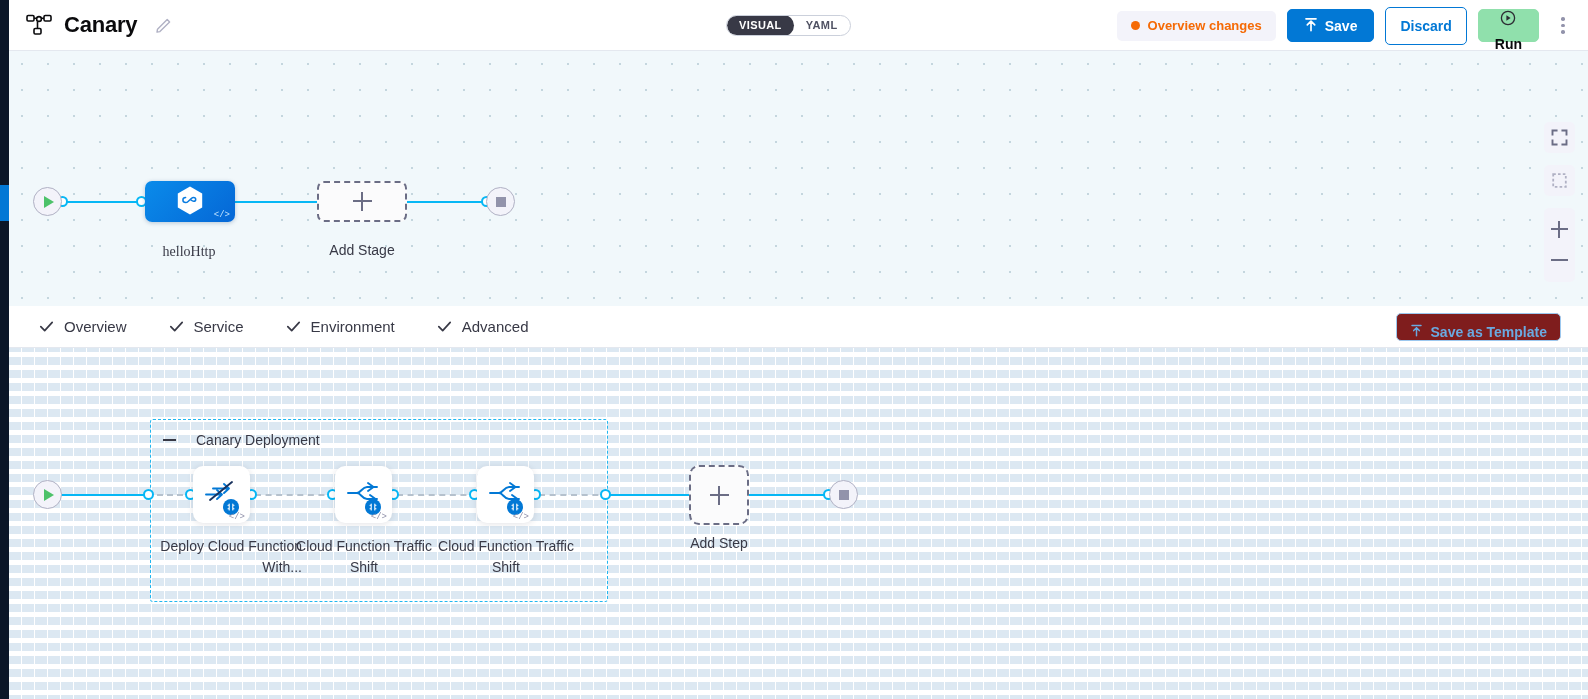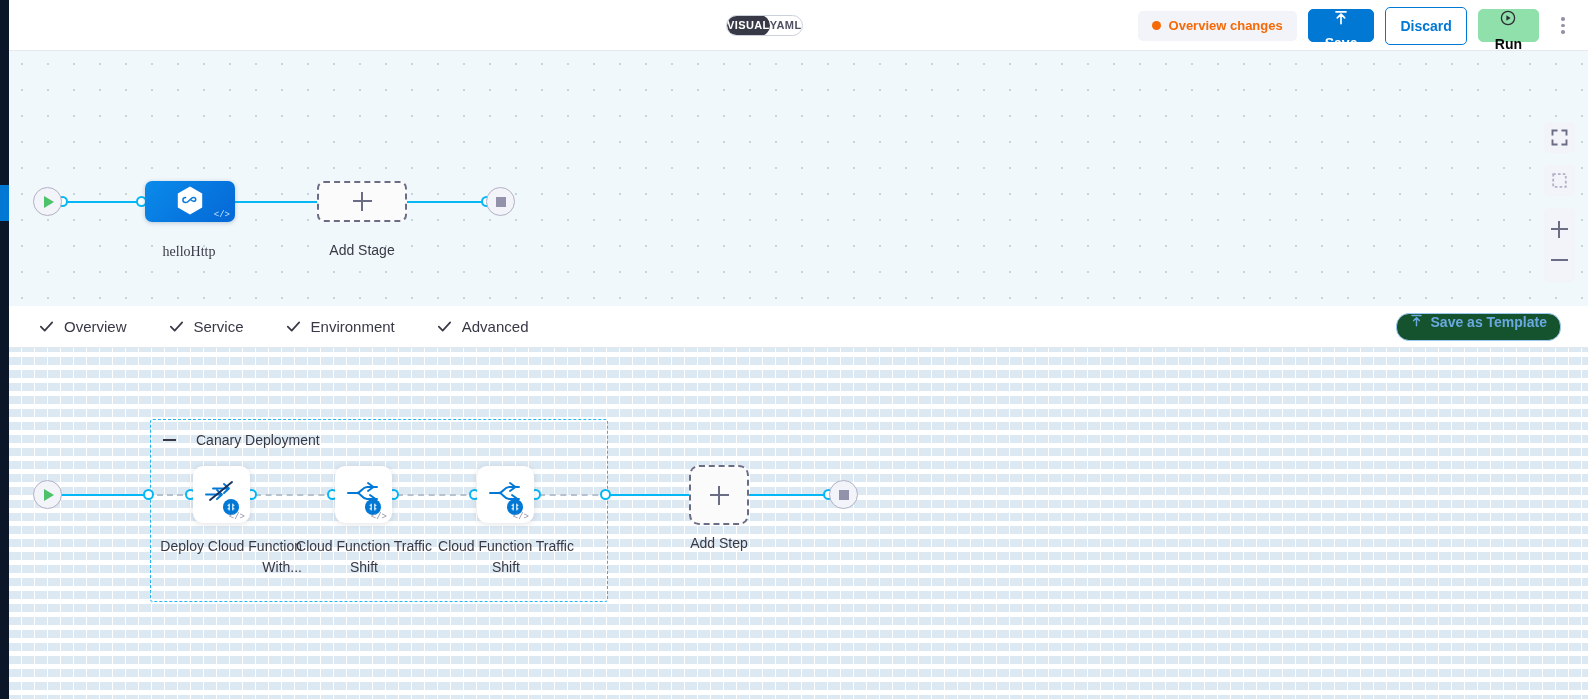--- a/index.html
+++ b/index.html
@@ -35,41 +35,41 @@
   .edit-pencil { width: 18px; height: 18px; display: block; margin-left: 6px; cursor: pointer; }
 
   .hdr-center {
     position: absolute; left: 726px; top: 15px;
     display: flex; align-items: center;
     border: 1px solid #cbd0db; border-radius: 11px; height: 21px;
     background: #fff; overflow: hidden;
   }
   .seg {
     font-size: 11px; font-weight: bold; letter-spacing: 0.4px;
-    padding: 0 0; height: 21px; line-height: 21px; cursor: pointer;
+    padding: 0 12px; height: 21px; line-height: 21px; cursor: pointer;
     color: #4f5162; border-radius: 11px;
   }
   .seg.active { background: #383946; color: #ffffff; }
 
   .hdr-right {
     position: absolute; right: 14px; top: 0; height: 51px;
     display: flex; align-items: center; gap: 11px;
   }
   .unsaved {
     display: flex; align-items: center; gap: 8px;
     background: #f3f3fa; border-radius: 5px; height: 30px; padding: 0 14px;
     color: #f56a06; font-size: 13px; font-weight: bold;
   }
   .unsaved .dot { width: 9px; height: 9px; border-radius: 50%; background: #f56a06; }
   .btn {
     display: flex; align-items: center; gap: 7px; height: 33px;
     border-radius: 5px; font-size: 14px; font-weight: bold; cursor: pointer;
     padding: 0 16px;
   }
-  .btn-save { background: #0278d5; color: #fff; border: 1px solid #0278d5; flex-direction: column; }
+  .btn-save { background: #0278d5; color: #fff; border: 1px solid #0278d5; }
   .btn-discard { background: #fff; color: #0278d5; border: 1px solid #0278d5; padding: 18px 14px; }
   .btn-run { background: #90e0ac; color: #0b0b0d; border: 1px solid #90e0ac; flex-direction: column; }
   .kebab {
     width: 22px; height: 30px; display: flex; flex-direction: column;
     align-items: center; justify-content: center; gap: 3px; cursor: pointer; margin-left: 2px;
   }
   .kebab i { width: 3.5px; height: 3.5px; border-radius: 50%; background: #9293ab; display: block; }
 
   
   .canvas-top {
@@ -177,23 +177,23 @@
   }
   .tab:first-child { margin-left: 9px; }
   .tab.active { font-weight: bold; color: #0b0b0d; }
   .tab.active::after {
     content: ""; position: absolute; left: 14px; right: 14px; bottom: 0;
     height: 3px; background: #0278d5;
   }
   .tick { width: 15px; height: 15px; display: block; }
   .save-tpl {
     position: absolute; right: 27px; top: 7px;
-    display: flex; align-items: flex-start; gap: 8px;
-    border: 1px solid #9cc8ef; border-radius: 13px; height: 28px; padding: 0 13px;
-    color: #6aa9e0; font-size: 14px; font-weight: bold; cursor: pointer; background: #14532d;
+    display: flex; align-items: flex-end; gap: 8px;
+    border: 1px solid #9cc8ef; border-radius: 5px; height: 28px; padding: 0 13px;
+    color: #6aa9e0; font-size: 14px; font-weight: bold; cursor: pointer; background: #7f1d1d;
   }
 
   
   .group-box {
     position: absolute; border: 1px dashed #22b7f0; border-radius: 3px;
     background: rgba(255,255,255,0.02);
   }
   .group-title {
     position: absolute; top: 12px; left: 12px;
     display: flex; align-items: center; gap: 20px;
@@ -221,20 +221,37 @@
 </head>
 <body>
 
 <div id="app">
 
   <div class="left-rail">
     <div class="left-rail-accent"></div>
   </div>
 
   <div class="header">
+    <div class="hdr-left">
+      <span>
+        <svg class="pipeline-icon" viewBox="0 0 26 22">
+          <rect x="1" y="1.5" width="7" height="5.5" rx="1.2" fill="none" stroke="#0b0b0d" stroke-width="1.6"></rect>
+          <rect x="8" y="14.5" width="7" height="5.5" rx="1.2" fill="none" stroke="#0b0b0d" stroke-width="1.6"></rect>
+          <rect x="18" y="1.5" width="7" height="5.5" rx="1.2" fill="none" stroke="#0b0b0d" stroke-width="1.6"></rect>
+          <circle cx="13" cy="5" r="2.4" fill="none" stroke="#0b0b0d" stroke-width="1.6"></circle>
+          <path d="M8 4.3h2.2M15.6 4.3H18M11.5 7.4v7.1" fill="none" stroke="#0b0b0d" stroke-width="1.6"></path>
+        </svg>
+      </span>
+      <span class="pipeline-title">Canary</span>
+      <span>
+        <svg class="edit-pencil" viewBox="0 0 18 18">
+          <path d="M2.5 13.2 12.2 3.5l2.4 2.4L4.9 15.6 2 16.1z" fill="none" stroke="#b0b1c4" stroke-width="1.4" stroke-linejoin="round"></path>
+        </svg>
+      </span>
+    </div>
 
     <div class="hdr-center">
       <div class="seg active">VISUAL</div>
       <div class="seg">YAML</div>
     </div>
 
     <div class="hdr-right">
       <div class="unsaved">
         <span class="dot"></span>
         <span>Overview changes</span>

